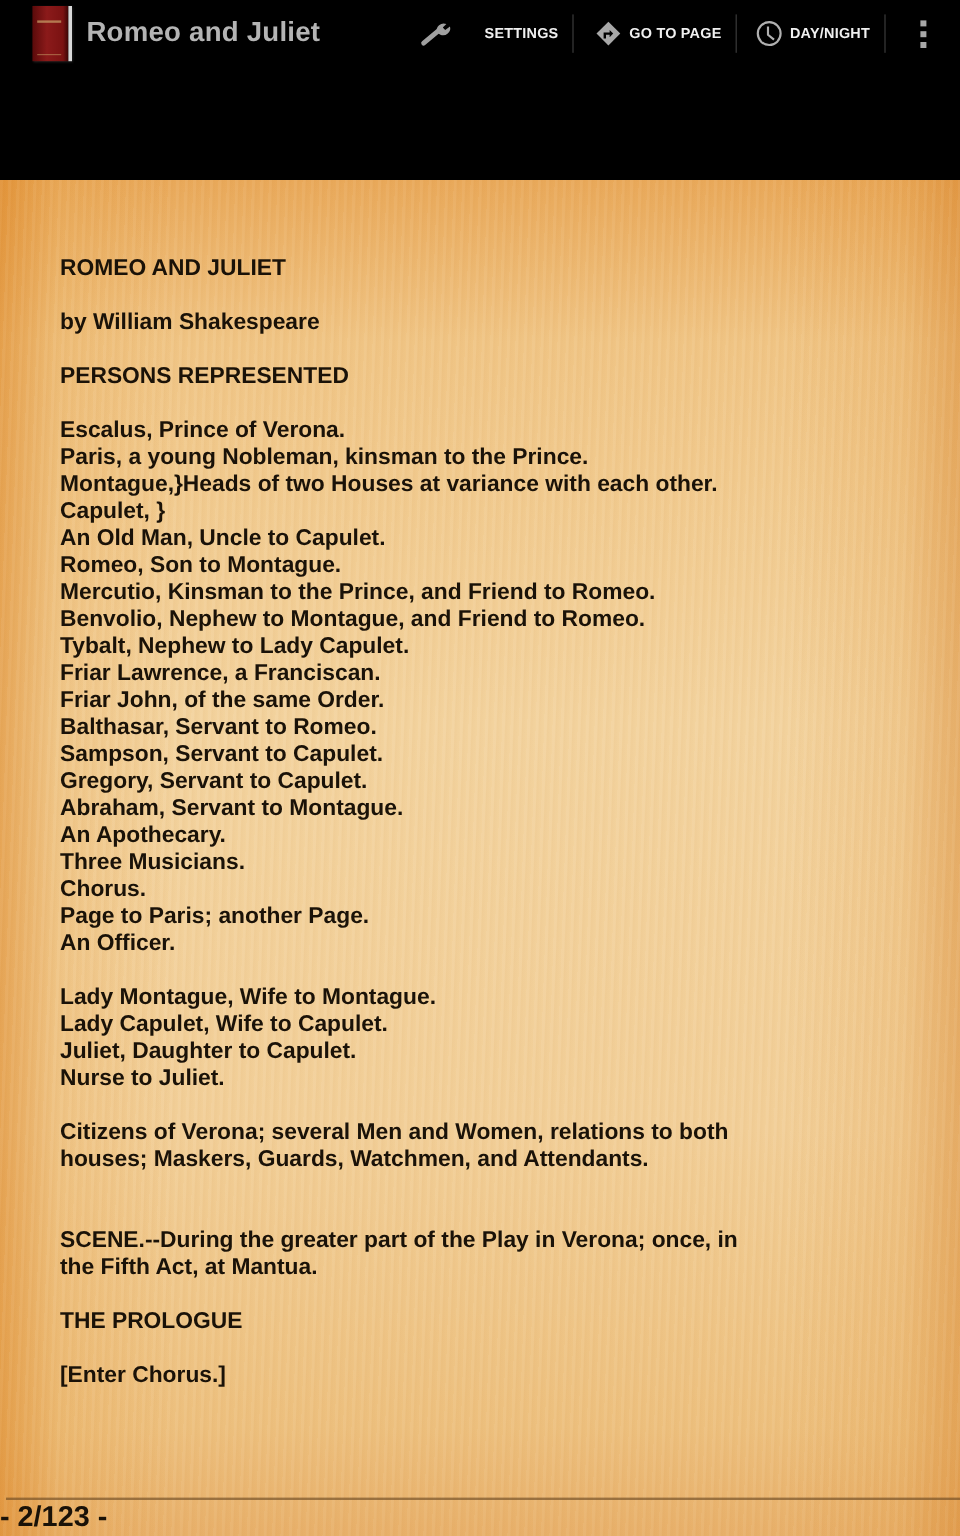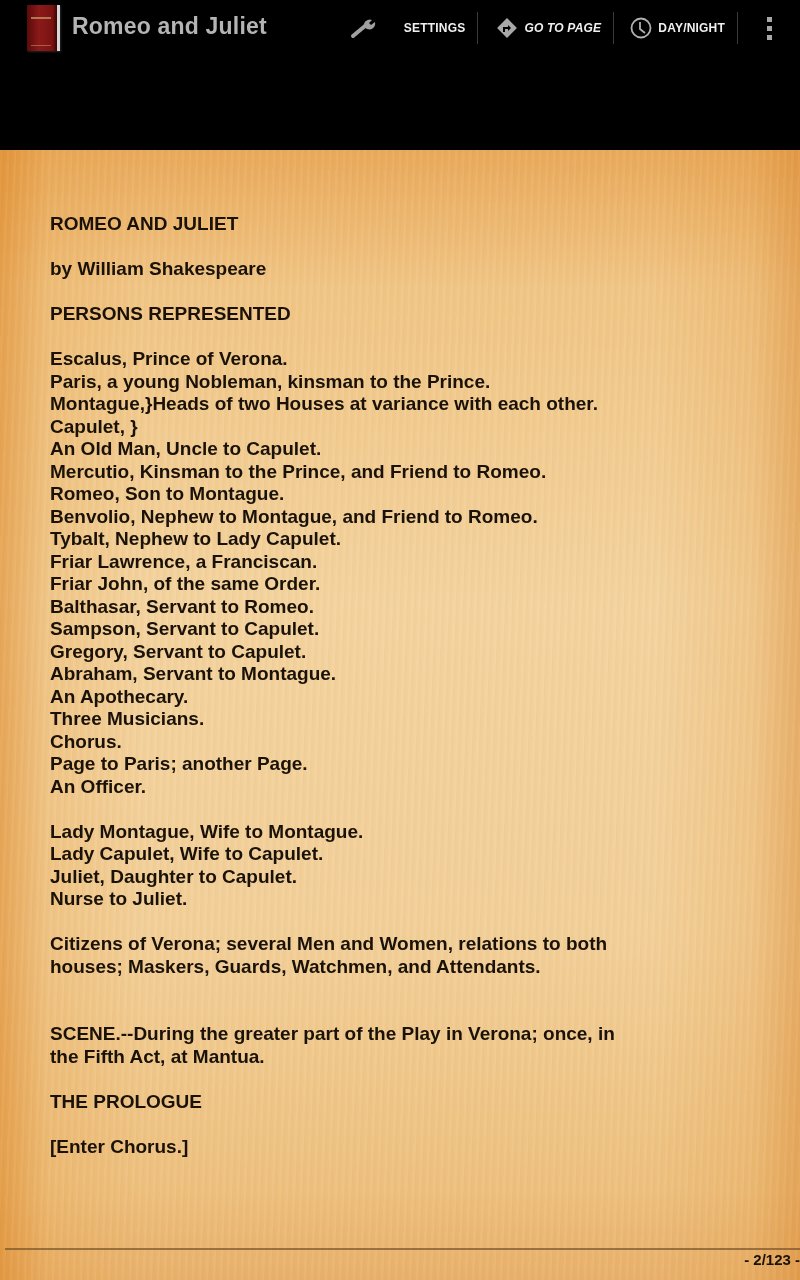--- a/index.html
+++ b/index.html
@@ -84,21 +84,21 @@
       align-items: center;
       justify-content: center;
       margin-right: 6px;
     }
     .divider {
       width: 1px;
       height: 32px;
       background: #3a3a3a;
     }
     .btn-settings { padding-left: 12px; padding-right: 12px; gap: 20px; }
-    .btn-goto { padding-left: 18px; padding-right: 12px; font-style: italic; }
+    .btn-goto { padding-left: 18px; padding-right: 12px; }
     .btn-daynight { padding-left: 16px; padding-right: 12px; justify-content: center; }
     .btn-overflow { width: 62px; padding: 0; justify-content: center; }
     .overflow-dots {
       display: flex;
       flex-direction: column;
       gap: 4px;
     }
     .overflow-dots span {
       display: block;
       width: 5px;
@@ -147,22 +147,22 @@
       right: 0;
       top: 1098px;
       height: 2px;
       background: rgba(110,75,35,0.65);
     }
     .page-number {
       position: absolute;
       left: 0;
       width: 800px;
       top: 1101px;
-      text-align: right;
-      font-size: 15px;
+      text-align: left;
+      font-size: 24px;
       font-weight: bold;
       color: #1a1208;
     }
   </style>
 </head>
 <body>
 
 <div class="app">
 
   <div class="action-bar">
@@ -223,22 +223,22 @@
         <span class="line"></span>
         <span class="line">by William Shakespeare</span>
         <span class="line"></span>
         <span class="line">PERSONS REPRESENTED</span>
         <span class="line"></span>
         <span class="line">Escalus, Prince of Verona.</span>
         <span class="line">Paris, a young Nobleman, kinsman to the Prince.</span>
         <span class="line">Montague,}Heads of two Houses at variance with each other.</span>
         <span class="line">Capulet, }</span>
         <span class="line">An Old Man, Uncle to Capulet.</span>
+        <span class="line">Romeo, Son to Montague.</span>
         <span class="line">Mercutio, Kinsman to the Prince, and Friend to Romeo.</span>
-        <span class="line">Romeo, Son to Montague.</span>
         <span class="line">Benvolio, Nephew to Montague, and Friend to Romeo.</span>
         <span class="line">Tybalt, Nephew to Lady Capulet.</span>
         <span class="line">Friar Lawrence, a Franciscan.</span>
         <span class="line">Friar John, of the same Order.</span>
         <span class="line">Balthasar, Servant to Romeo.</span>
         <span class="line">Sampson, Servant to Capulet.</span>
         <span class="line">Gregory, Servant to Capulet.</span>
         <span class="line">Abraham, Servant to Montague.</span>
         <span class="line">An Apothecary.</span>
         <span class="line">Three Musicians.</span>

